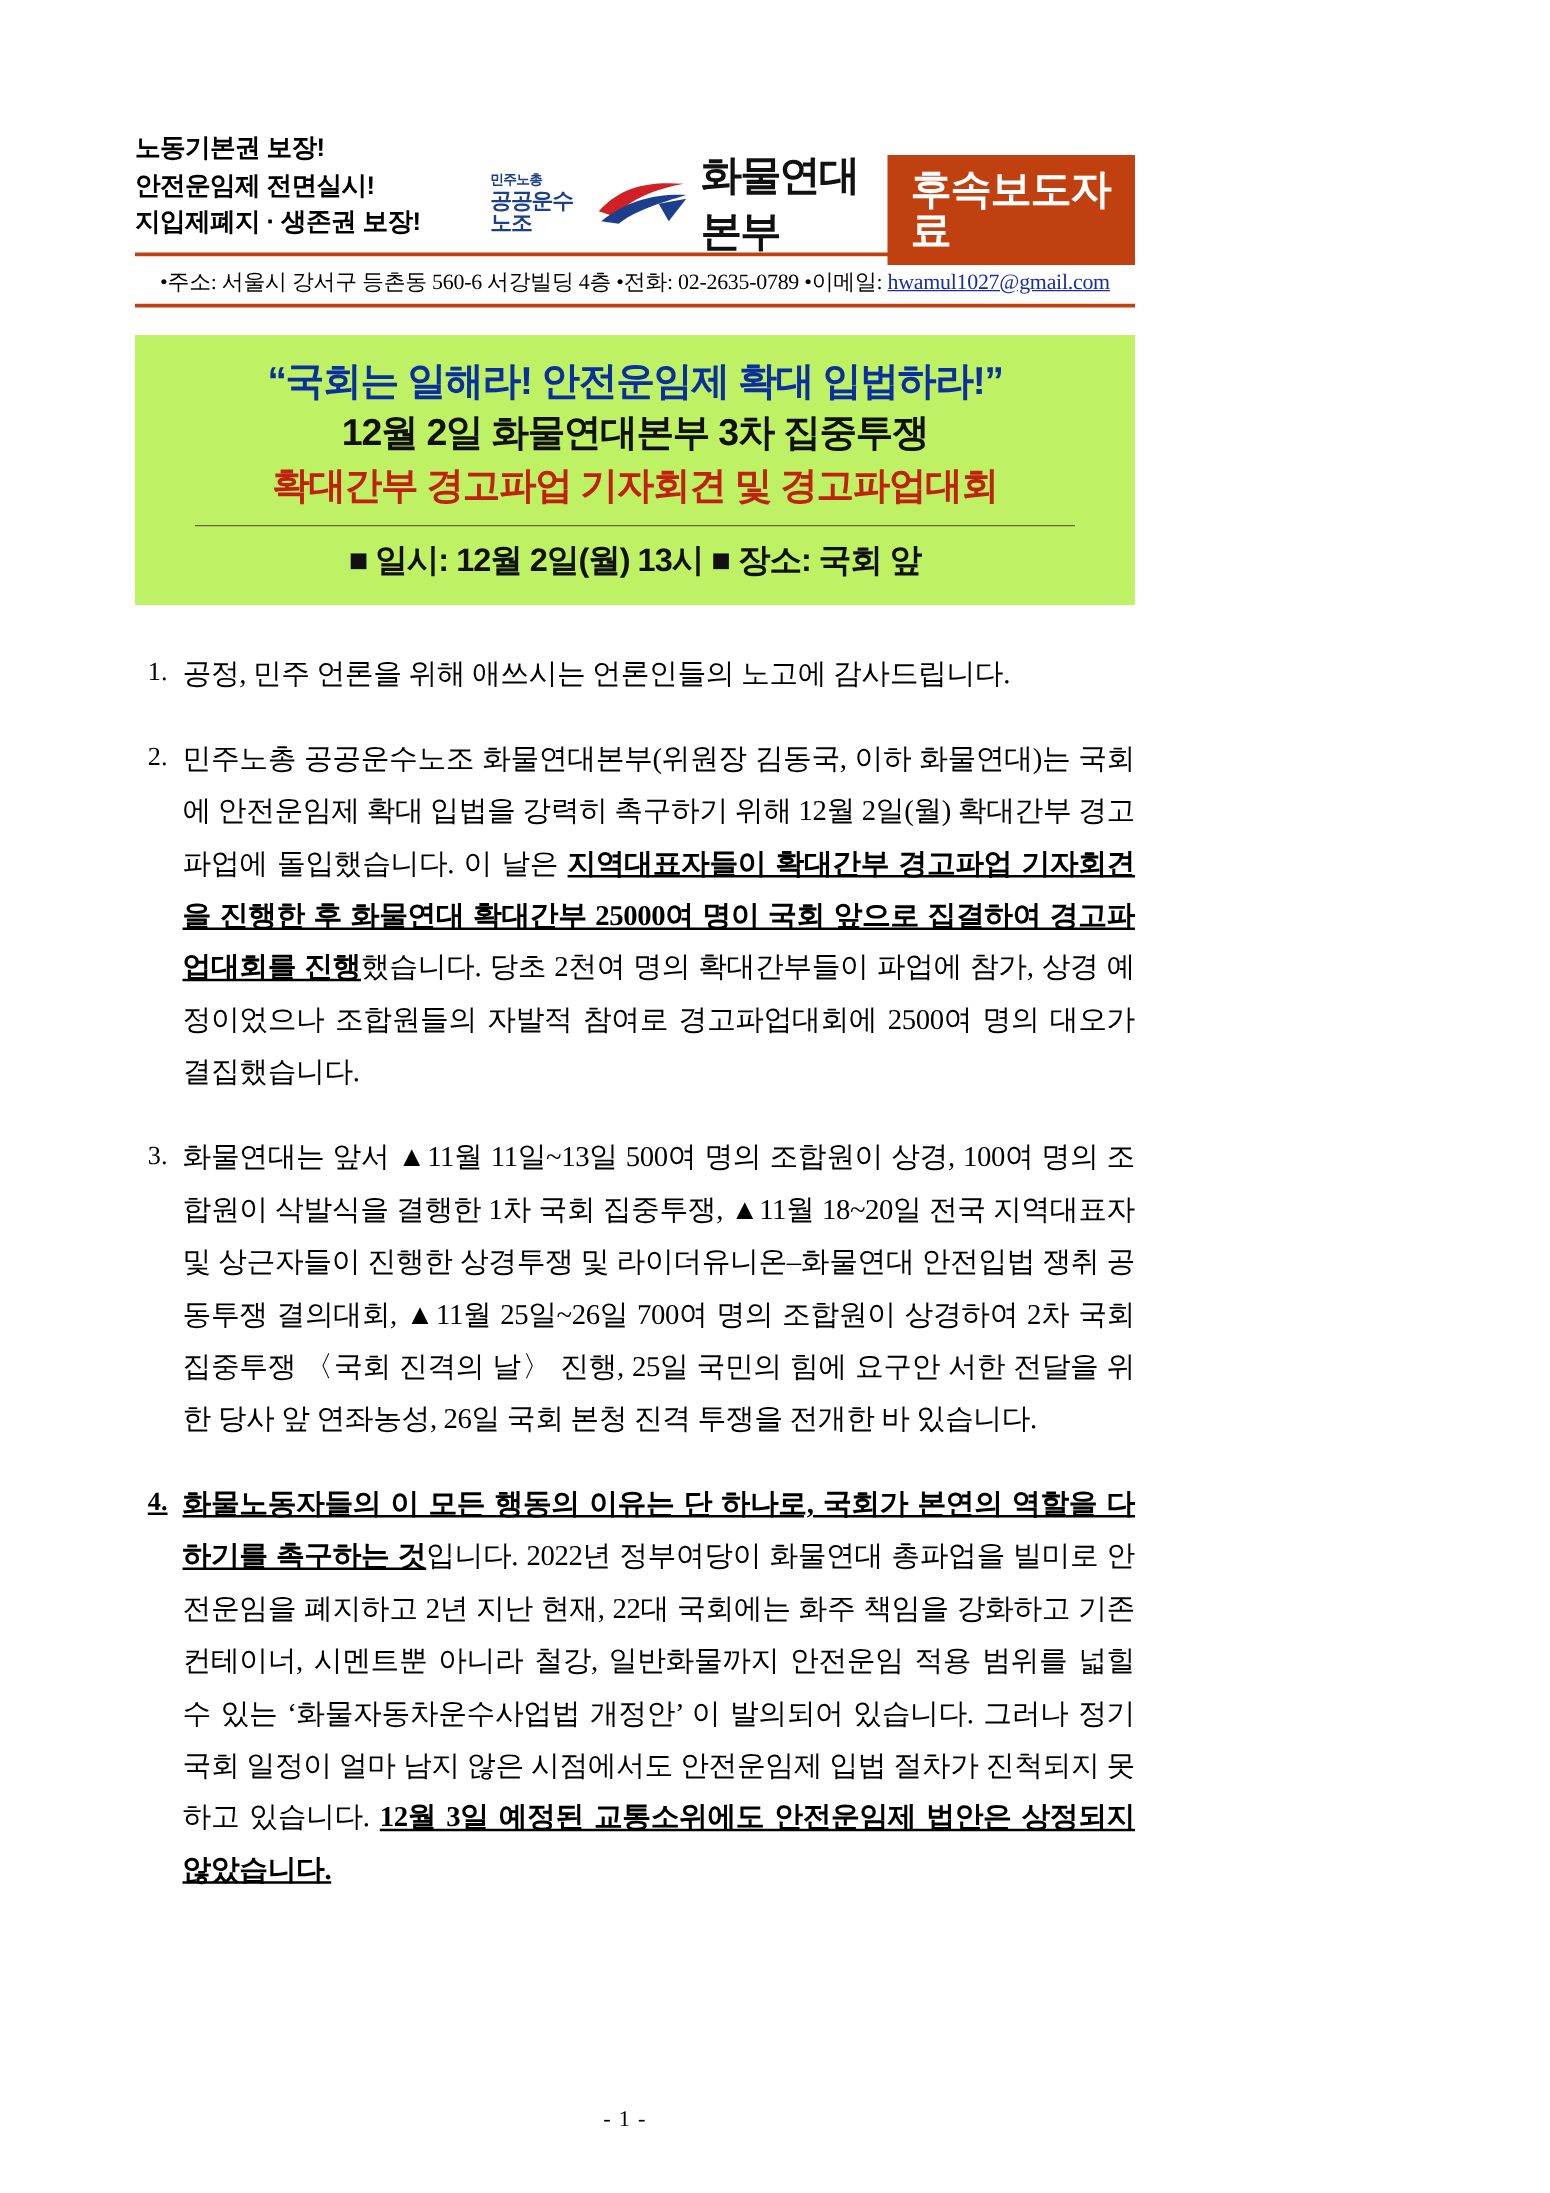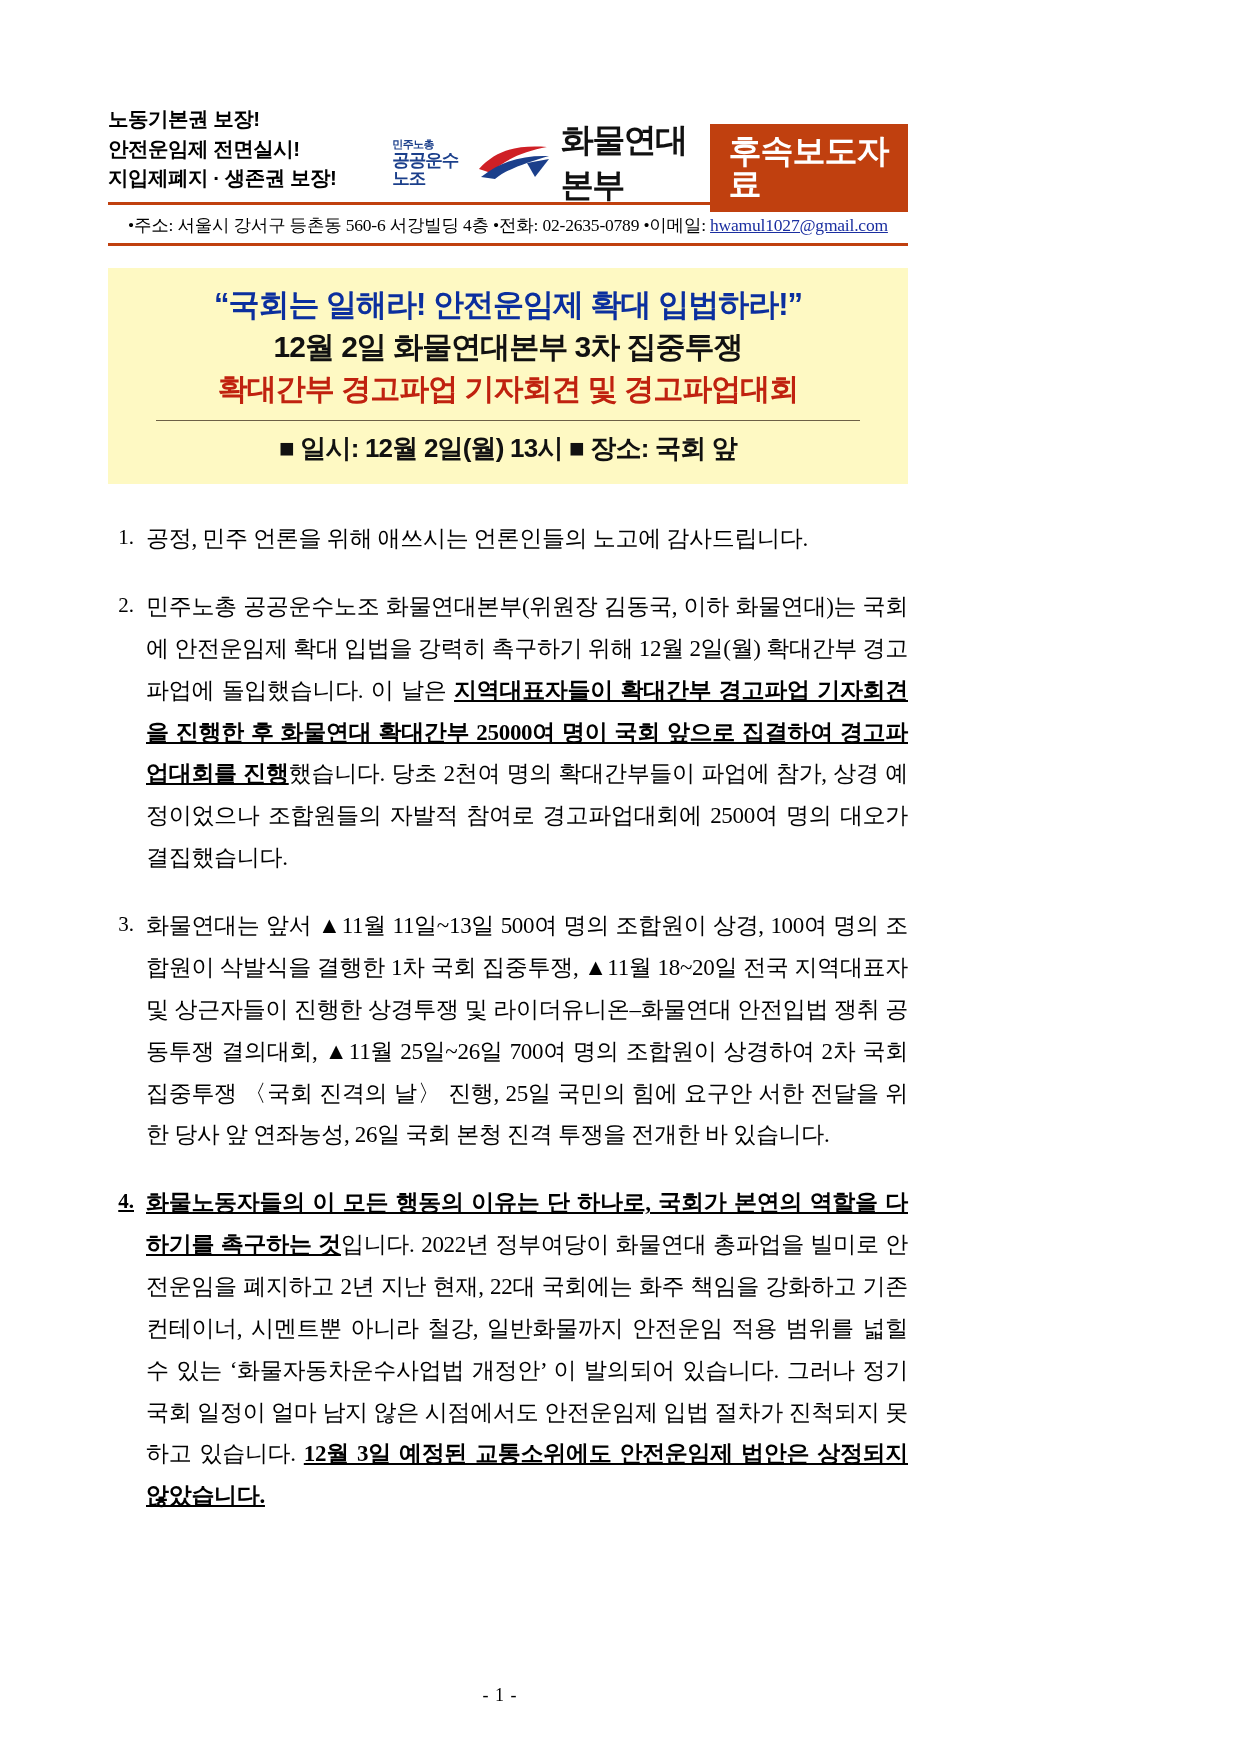--- a/index.html
+++ b/index.html
@@ -109,21 +109,21 @@
     color: #1a2ea0;
     text-decoration: underline;
   }
   .rule-bottom {
     border-top: 3px solid #c0400f;
     margin-bottom: 22px;
   }
 
   
   .titlebox {
-    background: #fef9c3;
+    background: #bef264;
     padding: 16px 20px 18px 20px;
     text-align: center;
   }
   .t1 {
     font-family: "Liberation Sans", sans-serif;
     font-weight: bold;
     font-size: 31px;
     color: #0b2f9e;
     letter-spacing: -1px;
     line-height: 1.35;

